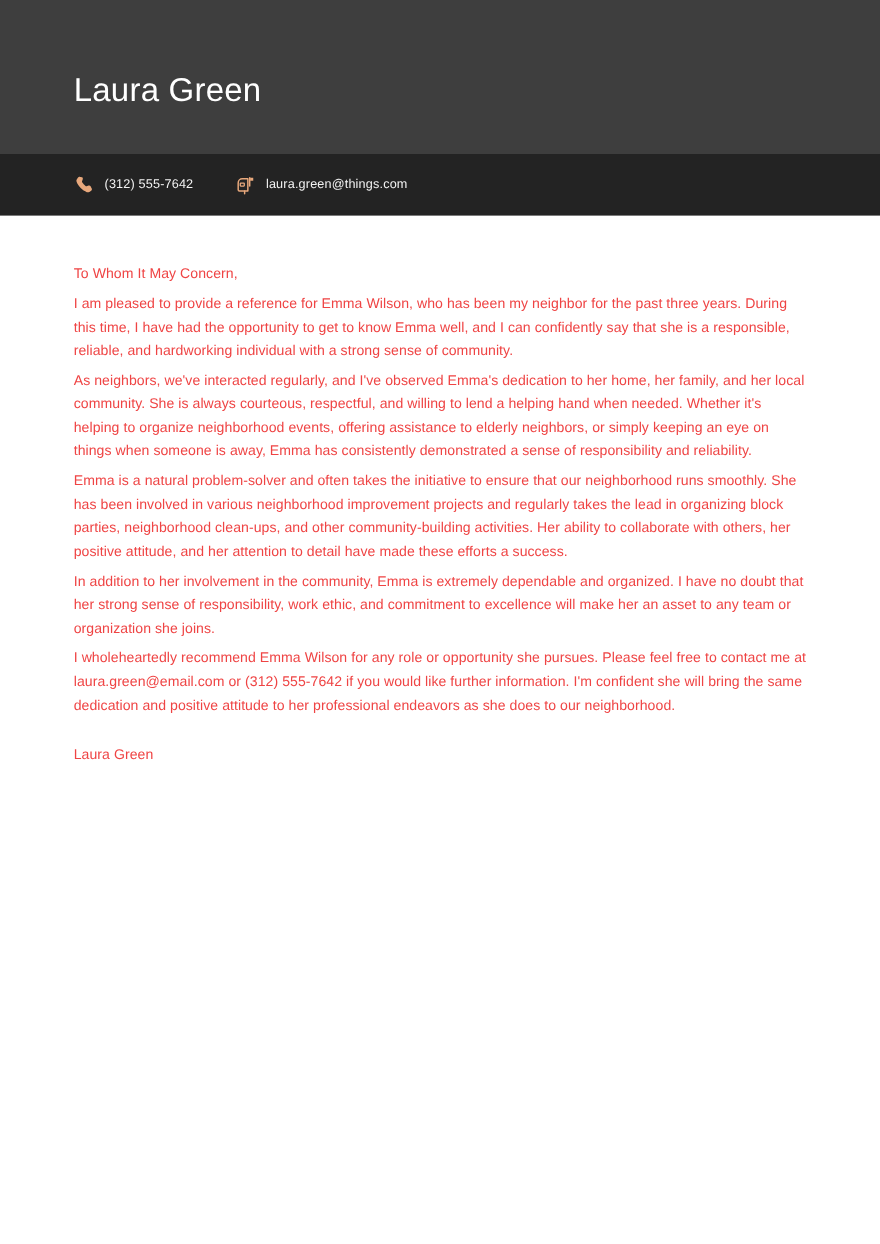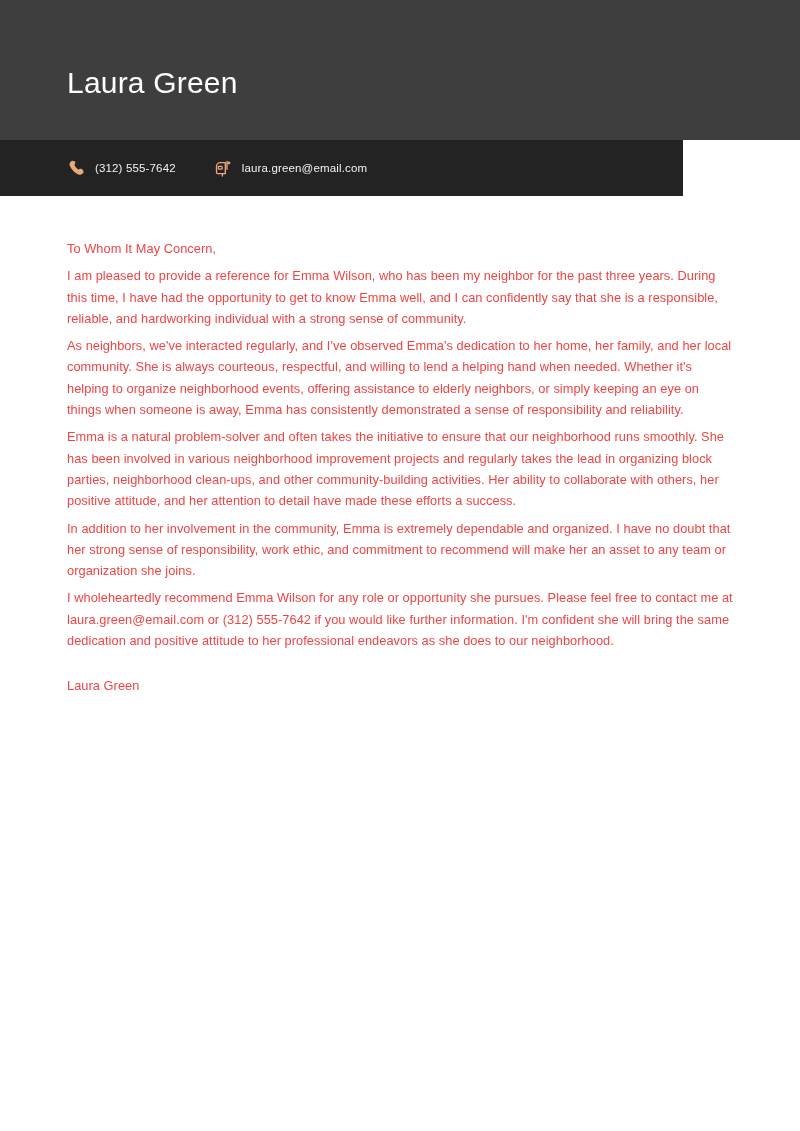--- a/index.html
+++ b/index.html
@@ -43,21 +43,21 @@
     color: #ffffff;
     line-height: 1.1;
     white-space: nowrap;
   }
 
   
   .contact-bar {
     position: absolute;
     top: 140px;
     left: 0;
-    width: 683px;
+    width: 800px;
     height: 56px;
     background: #232323;
     display: flex;
     align-items: center;
     padding-left: 67px;
     box-sizing: border-box;
   }
 
   .contact-item {
     display: flex;
@@ -142,36 +142,36 @@
           <path d="M3.2 9.2c0-2.6 2.1-4.7 4.7-4.7h6.4v14H4.6a1.4 1.4 0 0 1-1.4-1.4V9.2z" fill="none" stroke="#e8a87c" stroke-width="1.7" stroke-linejoin="round"></path>
 
           <rect x="5.6" y="9.4" width="4.6" height="3.4" rx="0.5" fill="none" stroke="#e8a87c" stroke-width="1.5"></rect>
 
           <path d="M10.6 18.5v3.1" stroke="#e8a87c" stroke-width="1.7" stroke-linecap="round"></path>
 
           <path d="M16.4 3.2v9.6" stroke="#e8a87c" stroke-width="1.7" stroke-linecap="round"></path>
           <path d="M16.9 3.4h3.6v3.2h-3.6z" fill="#e8a87c"></path>
         </svg>
       </span>
-      <span class="contact-text">laura.green@email.com</span>
+      <span class="contact-text">laura.green@things.com</span>
     </div>
 
   </div>
 
   <div class="letter-body">
 
     <p class="letter-line salutation">To Whom It May Concern,</p>
 
     <p class="letter-line para">I am pleased to provide a reference for Emma Wilson, who has been my neighbor for the past three years. During this time, I have had the opportunity to get to know Emma well, and I can confidently say that she is a responsible, reliable, and hardworking individual with a strong sense of community.</p>
 
     <p class="letter-line para">As neighbors, we've interacted regularly, and I've observed Emma's dedication to her home, her family, and her local community. She is always courteous, respectful, and willing to lend a helping hand when needed. Whether it's helping to organize neighborhood events, offering assistance to elderly neighbors, or simply keeping an eye on things when someone is away, Emma has consistently demonstrated a sense of responsibility and reliability.</p>
 
     <p class="letter-line para">Emma is a natural problem-solver and often takes the initiative to ensure that our neighborhood runs smoothly. She has been involved in various neighborhood improvement projects and regularly takes the lead in organizing block parties, neighborhood clean-ups, and other community-building activities. Her ability to collaborate with others, her positive attitude, and her attention to detail have made these efforts a success.</p>
 
-    <p class="letter-line para">In addition to her involvement in the community, Emma is extremely dependable and organized. I have no doubt that her strong sense of responsibility, work ethic, and commitment to recommend will make her an asset to any team or organization she joins.</p>
+    <p class="letter-line para">In addition to her involvement in the community, Emma is extremely dependable and organized. I have no doubt that her strong sense of responsibility, work ethic, and commitment to excellence will make her an asset to any team or organization she joins.</p>
 
     <p class="letter-line para">I wholeheartedly recommend Emma Wilson for any role or opportunity she pursues. Please feel free to contact me at laura.green@email.com or (312) 555-7642 if you would like further information. I'm confident she will bring the same dedication and positive attitude to her professional endeavors as she does to our neighborhood.</p>
 
 
     <p class="letter-line signature">Laura Green</p>
 
   </div>
 
 </div>
 

